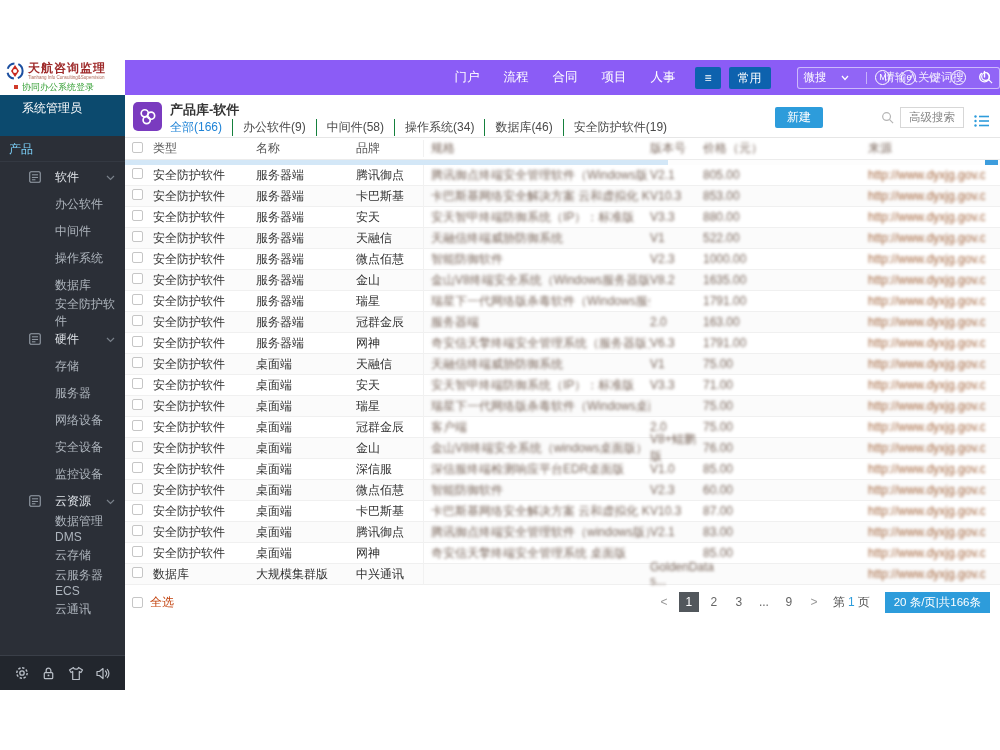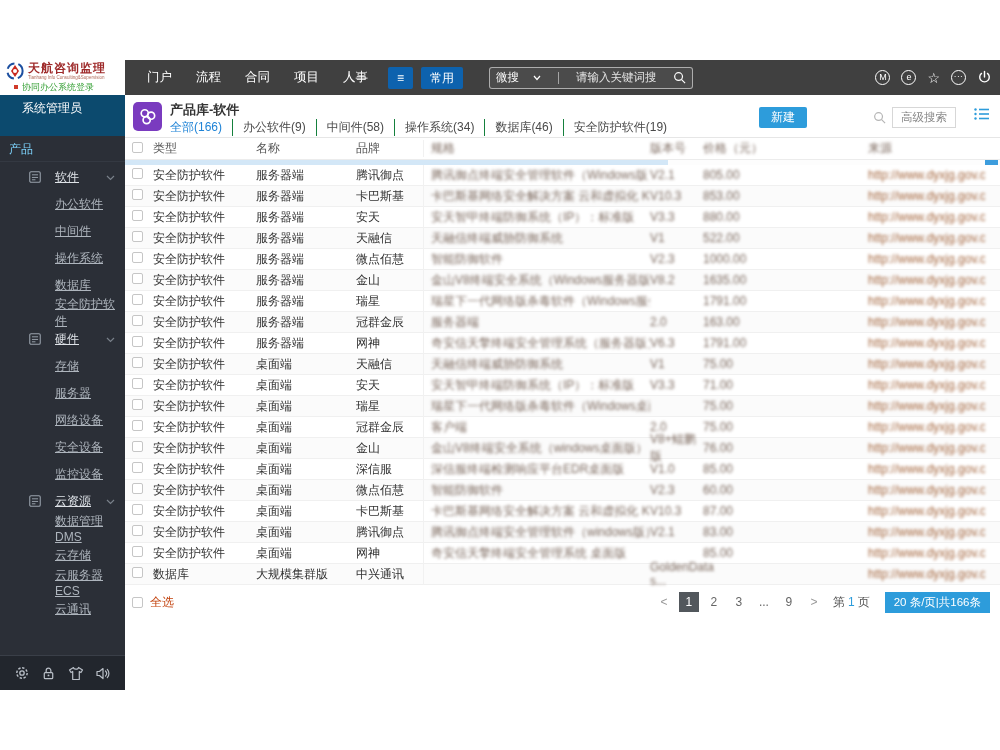--- a/index.html
+++ b/index.html
@@ -8,56 +8,56 @@
   .app { position:absolute; left:0; top:60px; width:1000px; height:630px; }
 
   
   .topbar { position:absolute; left:0; top:0; width:1000px; height:35px; display:flex; }
   .logo-panel { width:125px; background:#fff; padding:2px 0 0 6px; }
   .logo-row { display:flex; align-items:center; gap:4px; }
   .logo-title { color:#9e2a2a; font-weight:bold; font-size:12px; line-height:12px; letter-spacing:1px;}
   .logo-tagline { color:#b06a5a; font-size:5px; transform:scale(.9); transform-origin:left; }
   .login-link { margin-top:1px; font-size:9px; color:#3aa23a; padding-left:16px; position:relative; }
   .login-link:before { content:""; position:absolute; left:8px; top:4px; width:4px; height:4px; background:#d03a2a; }
-  .navbar { flex:1; background:#404040; display:flex; align-items:center; color:#fff; font-size:12.5px; padding-left:10px; position:relative; }
+  .navbar { flex:1; background:#8b5cf6; display:flex; align-items:center; color:#fff; font-size:12.5px; padding-left:10px; position:relative;justify-content:flex-end; }
   .nav-item { padding:0 12px; cursor:pointer; }
   .nav-box { background:#0d62ae; border-radius:2px; height:22px; line-height:22px; padding:0 9px; margin-left:8px; font-size:12px; }
   .nav-search { display:flex; align-items:center; margin-left:26px; border:1px solid rgba(255,255,255,.55); border-radius:3px; height:22px; padding:0 6px; font-size:11.5px; background:rgba(255,255,255,.06);gap:11px; }
   .nav-search .sep { width:1px; height:12px; background:rgba(255,255,255,.5); margin:0 6px; }
   .nav-search .ph { color:rgba(255,255,255,.85); white-space:nowrap; overflow:hidden; max-width:92px; }
   .nav-icons { position:absolute; right:8px; top:0; height:35px; display:flex; align-items:center; gap:11px; }
   .circ { width:15px; height:15px; border:1.2px solid #fff; border-radius:50%; display:flex; align-items:center; justify-content:center; font-size:9px; line-height:9px; }
   .dots { font-size:8px; letter-spacing:.5px; margin-top:-3px;}
   .star { font-size:14px; line-height:14px; }
 
   
   .sidebar { position:absolute; left:0; top:35px; width:125px; height:595px; background:#2b2f37; color:#c7ccd3; font-size:12px; }
   .admin { height:41px; line-height:27px; background:#0c4a6e; color:#fff; padding-left:22px; }
   .side-section { height:26px; line-height:26px; color:#7dd3fc; padding-left:9px; border-bottom:1px solid #343942; }
   .side-list { list-style:none; padding-top:2px; }
-  .side-item { height:27px; display:flex; align-items:center; cursor:pointer; position:relative;text-decoration:underline; }
+  .side-item { height:27px; display:flex; align-items:center; cursor:pointer; position:relative; }
   .side-item.parent { padding-left:28px; color:#dfe3e8; }
   .side-item.child  { padding-left:55px; color:#aeb5bd; }
   .side-item .mi { position:absolute; left:28px; top:6px; display:none; }
   .side-item.parent .mi { display:block; }
   .side-item.parent .lbl { margin-left:27px; }
   .side-item .chev { position:absolute; right:10px; top:11px; display:none; opacity:.7;}
   .side-item.parent .chev { display:block; }
   .side-footer { position:absolute; left:0; bottom:0; width:125px; height:35px; background:#22262d; border-top:1px solid #3a3f48; display:flex; align-items:center; justify-content:space-around; padding:0 8px; }
 
   
   .content { position:absolute; left:125px; top:35px; width:875px; height:595px; background:#fff; }
   .content-header { height:43px; border-bottom:1px solid #e6e6e6; position:relative; }
   .appicon { position:absolute; left:8px; top:7px; width:29px; height:29px; background:#7a3bbf; border-radius:5px; display:flex; align-items:center; justify-content:center; }
   .c-title { position:absolute; left:45px; top:6px; font-size:13px; font-weight:bold; color:#333; }
   .tabs { position:absolute; left:45px; top:24px; display:flex; list-style:none; font-size:12px; }
   .tab { color:#4a4a4a; padding:0 10px; border-left:1px solid #15803d; cursor:pointer; }
   .tab:first-child { border-left:none; padding-left:0; }
   .tab.active { color:#1f83d6; }
-  .controls { position:absolute; right:10px; top:12px; display:flex; align-items:flex-start;gap:8px; }
+  .controls { position:absolute; right:10px; top:12px; display:flex; align-items:flex-end; }
   .btn-new { background:#2d9cdb; color:#fff; font-size:12px; border:none; border-radius:2px; height:21px; padding:0 12px; cursor:pointer; }
   .srch-group { display:flex; align-items:center; margin-left:14px; height:21px; }
   .srch-input { width:44px; height:21px; border:none; font-size:11px; }
   .btn-adv { height:21px; border:1px solid #d7d7d7; background:#fff; color:#888; font-size:11.5px; padding:0 8px; cursor:pointer; display:flex; align-items:center; }
   .list-ic { margin-left:10px; cursor:pointer; }
 
   
   .tbl { font-size:12px; }
   .trow { display:flex; height:21px; align-items:center; border-bottom:1px solid #f0f0f0; color:#333; }
   .trow:nth-child(even) { background:#fbfbfb; }

